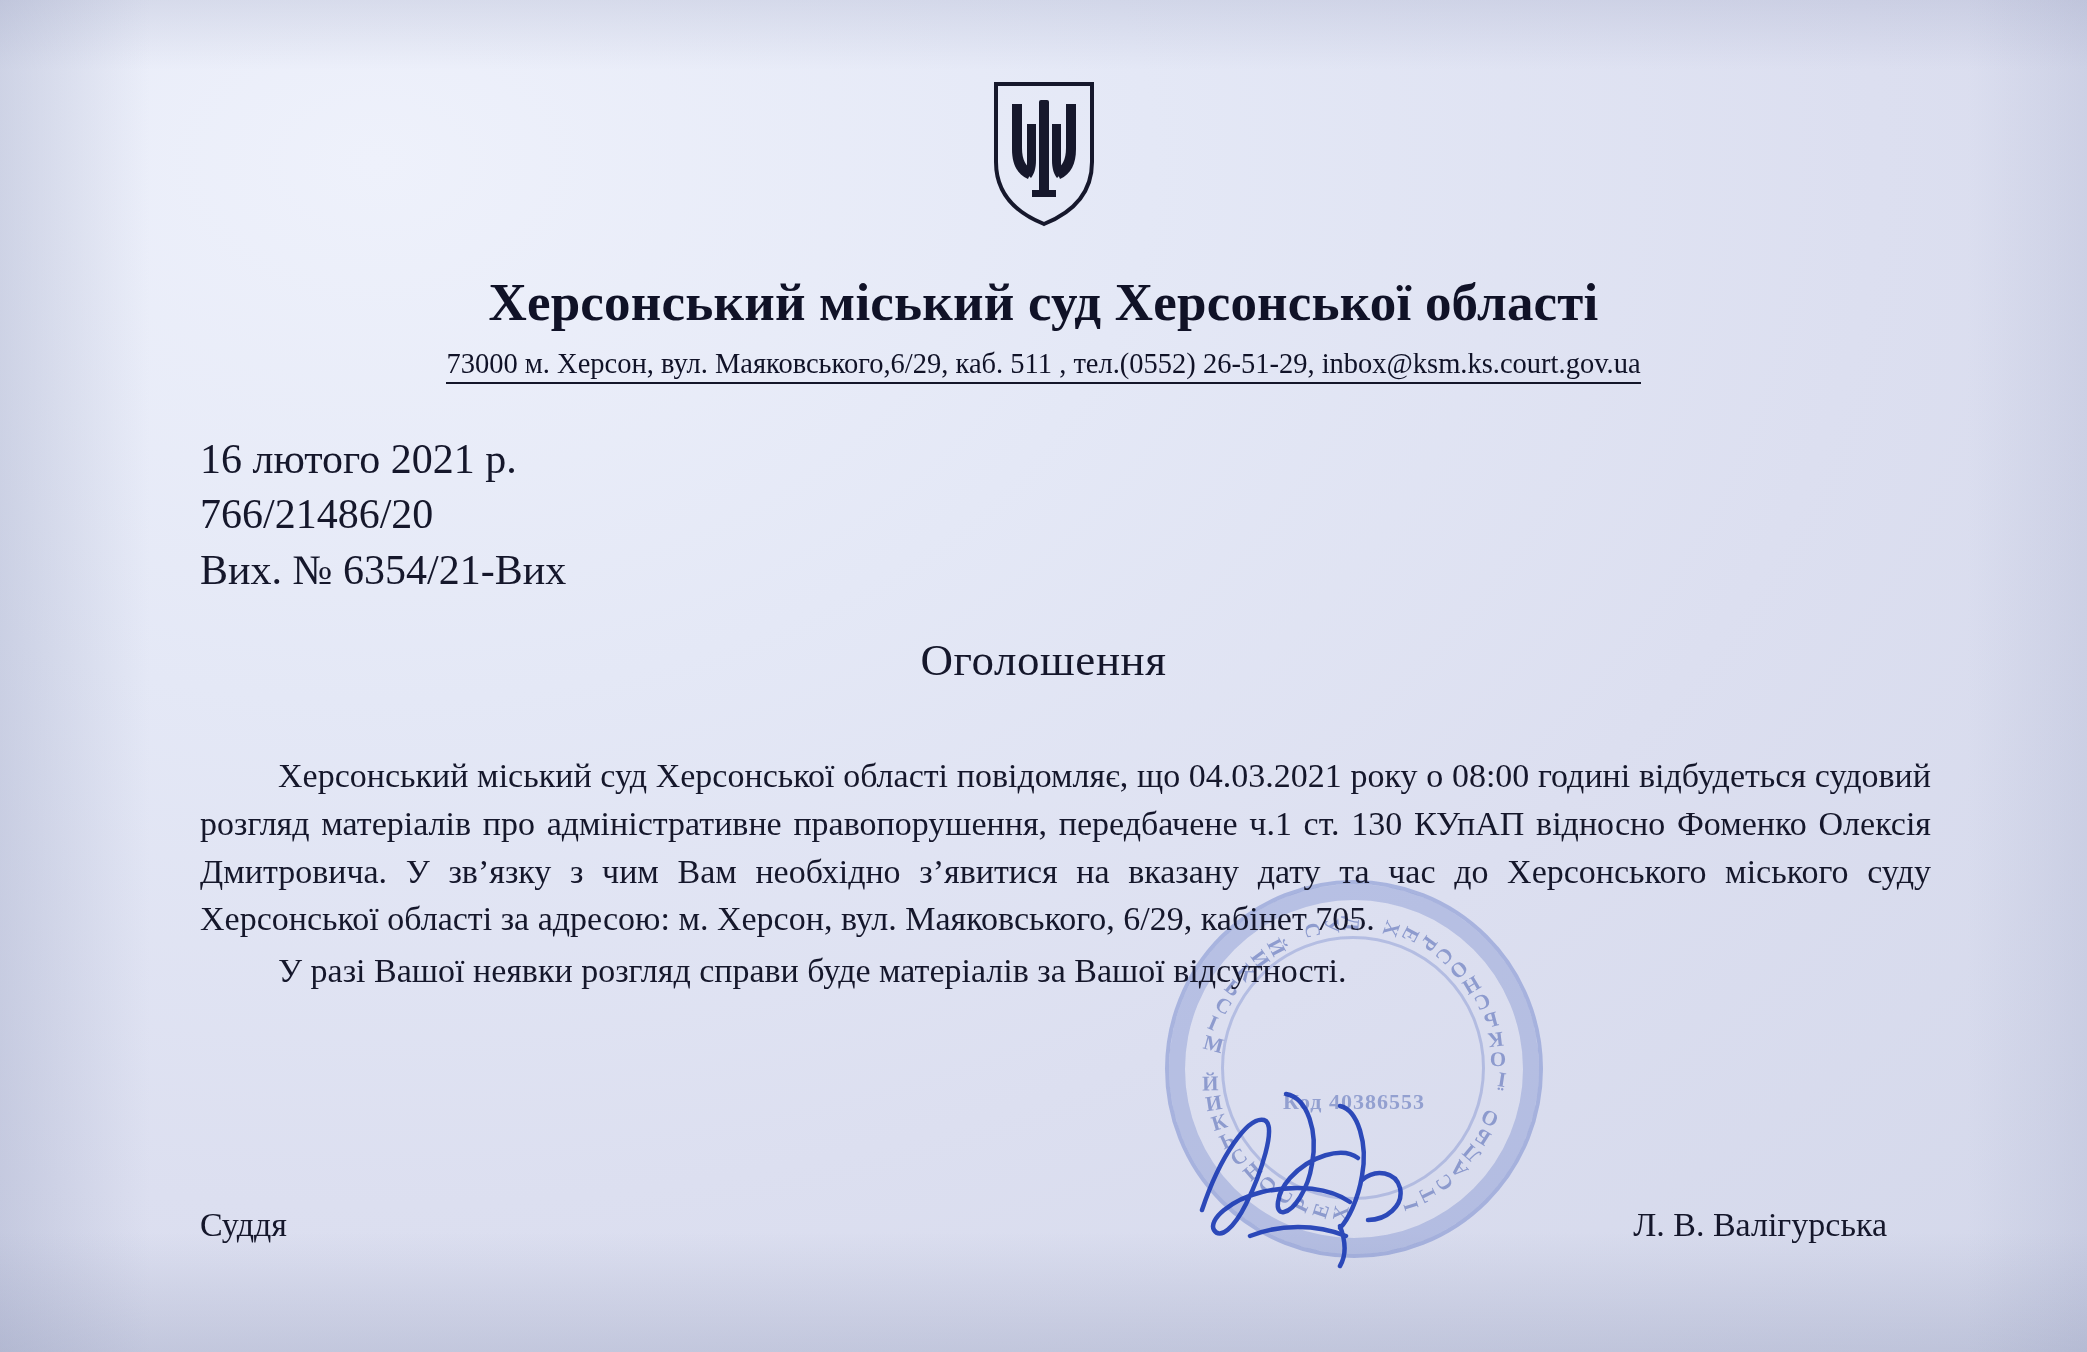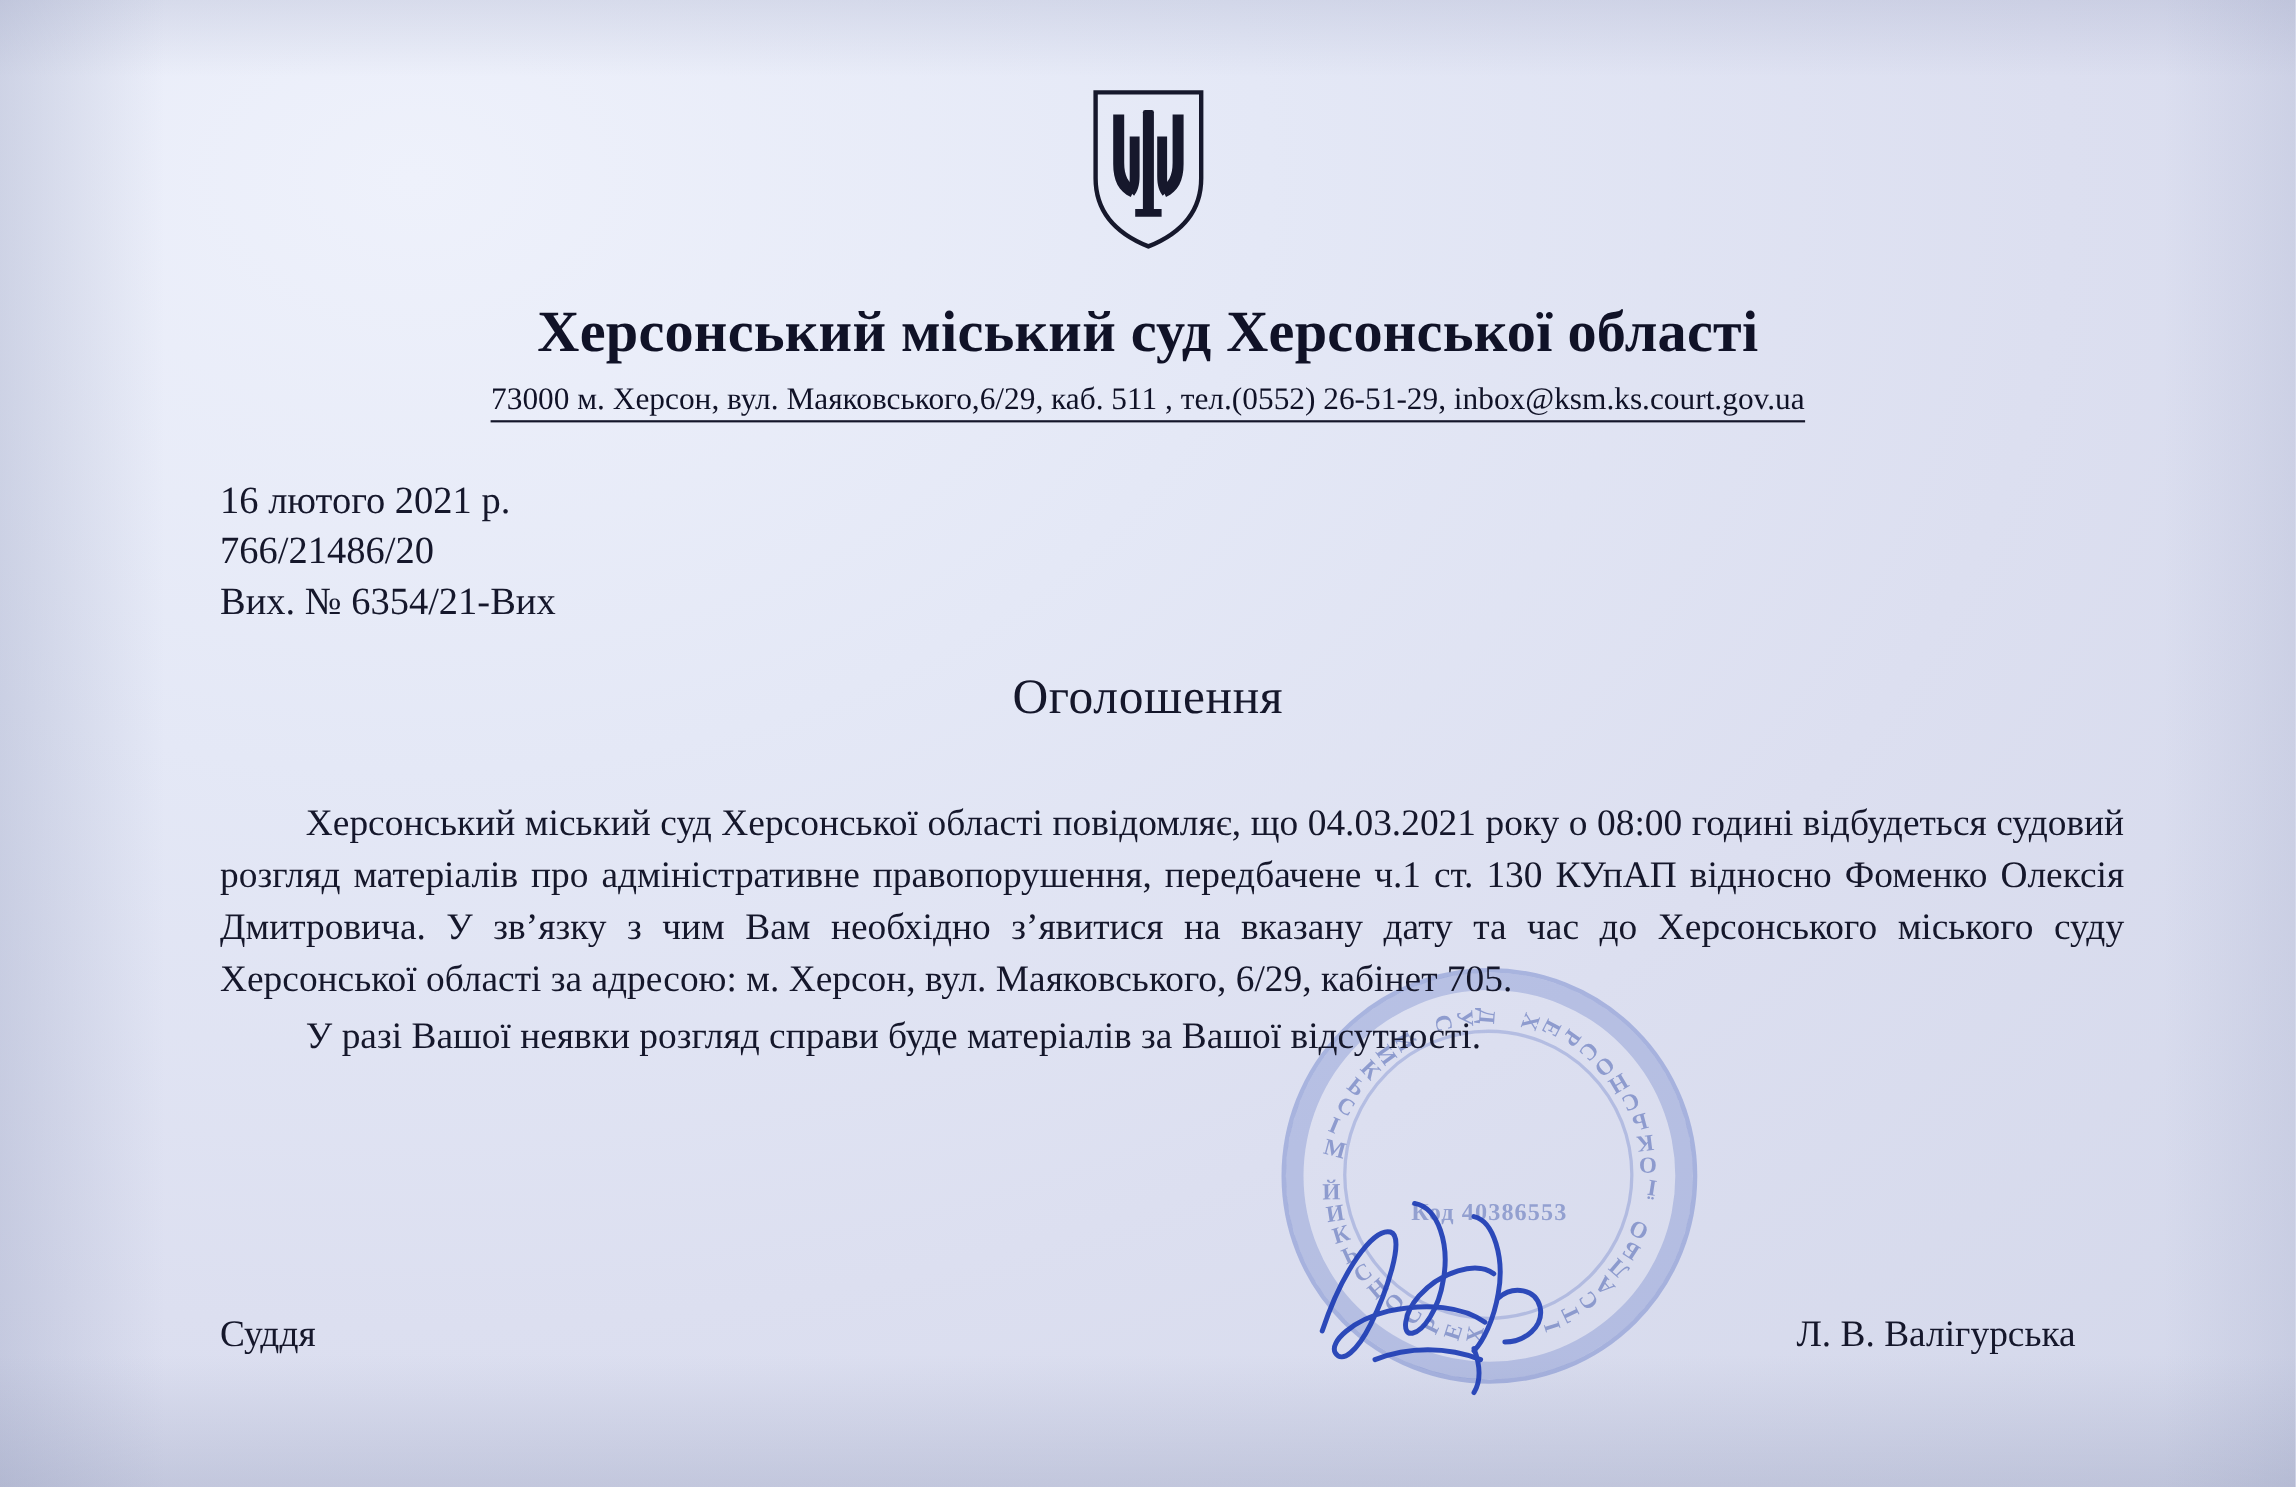--- a/index.html
+++ b/index.html
@@ -85,21 +85,21 @@
   }
   .court-address span {
     border-bottom: 2px solid #14162a;
     padding-bottom: 3px;
   }
 
   
   .refs {
     margin-top: 52px;
     margin-left: 110px;
-    font-size: 35px;
+    font-size: 42px;
     line-height: 1.32;
   }
 
   
   .announce-title {
     text-align: center;
     font-size: 45px;
     margin-top: 36px;
     letter-spacing: 0.6px;
   }
@@ -125,21 +125,21 @@
     text-indent: 78px;
   }
   .body-text p + p {
     margin-top: 4px;
   }
 
   
   .sign-row {
     position: absolute;
     left: 0; right: 0;
-    bottom: 119px;
+    bottom: 108px;
     display: flex;
     justify-content: space-between;
     padding: 0 200px 0 200px;
     font-size: 34px;
     z-index: 4;
   }
 
   
   .stamp {
     position: absolute;

